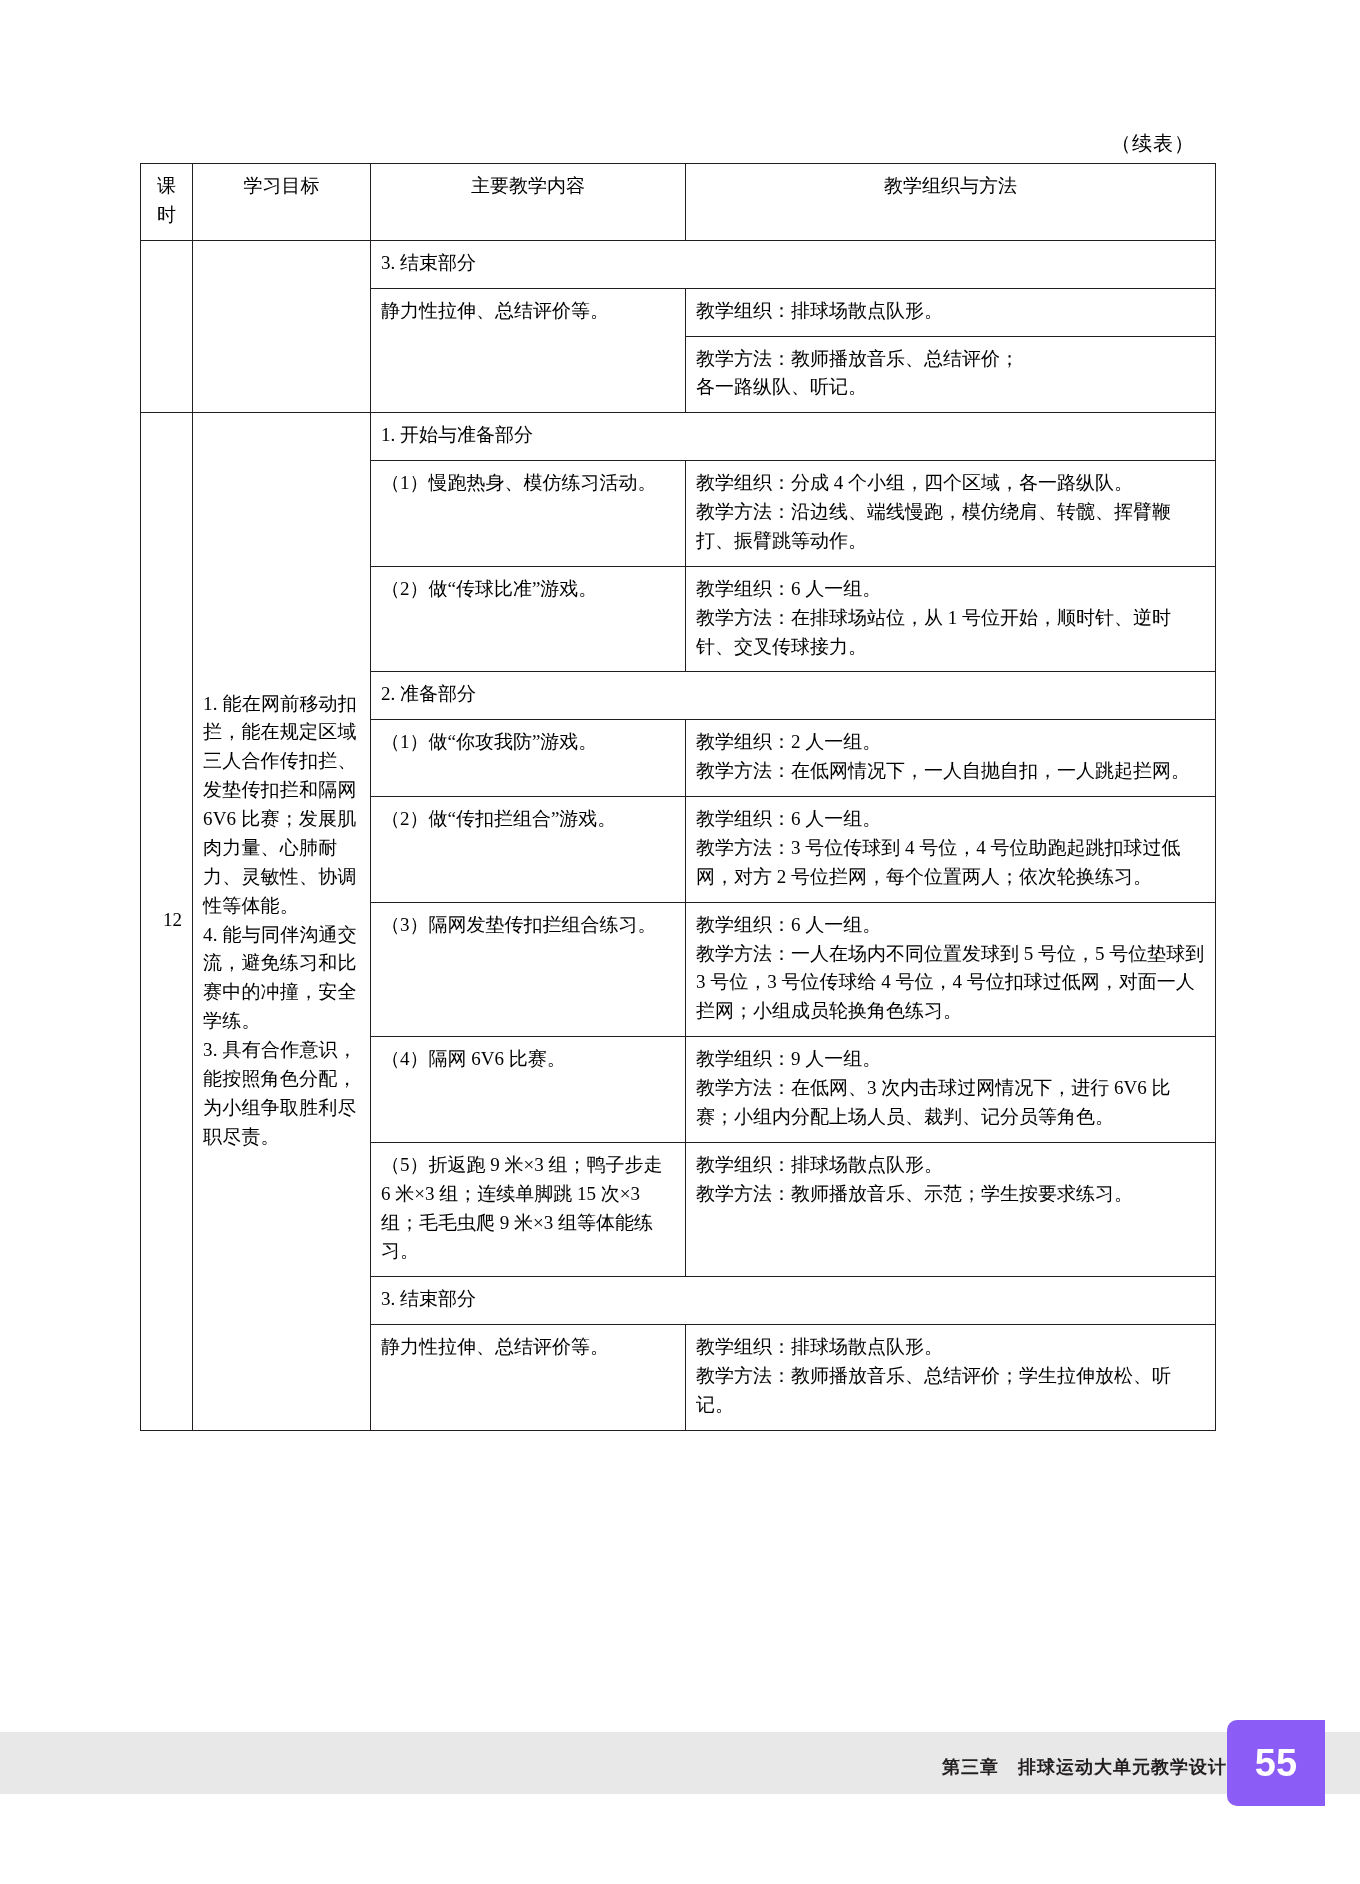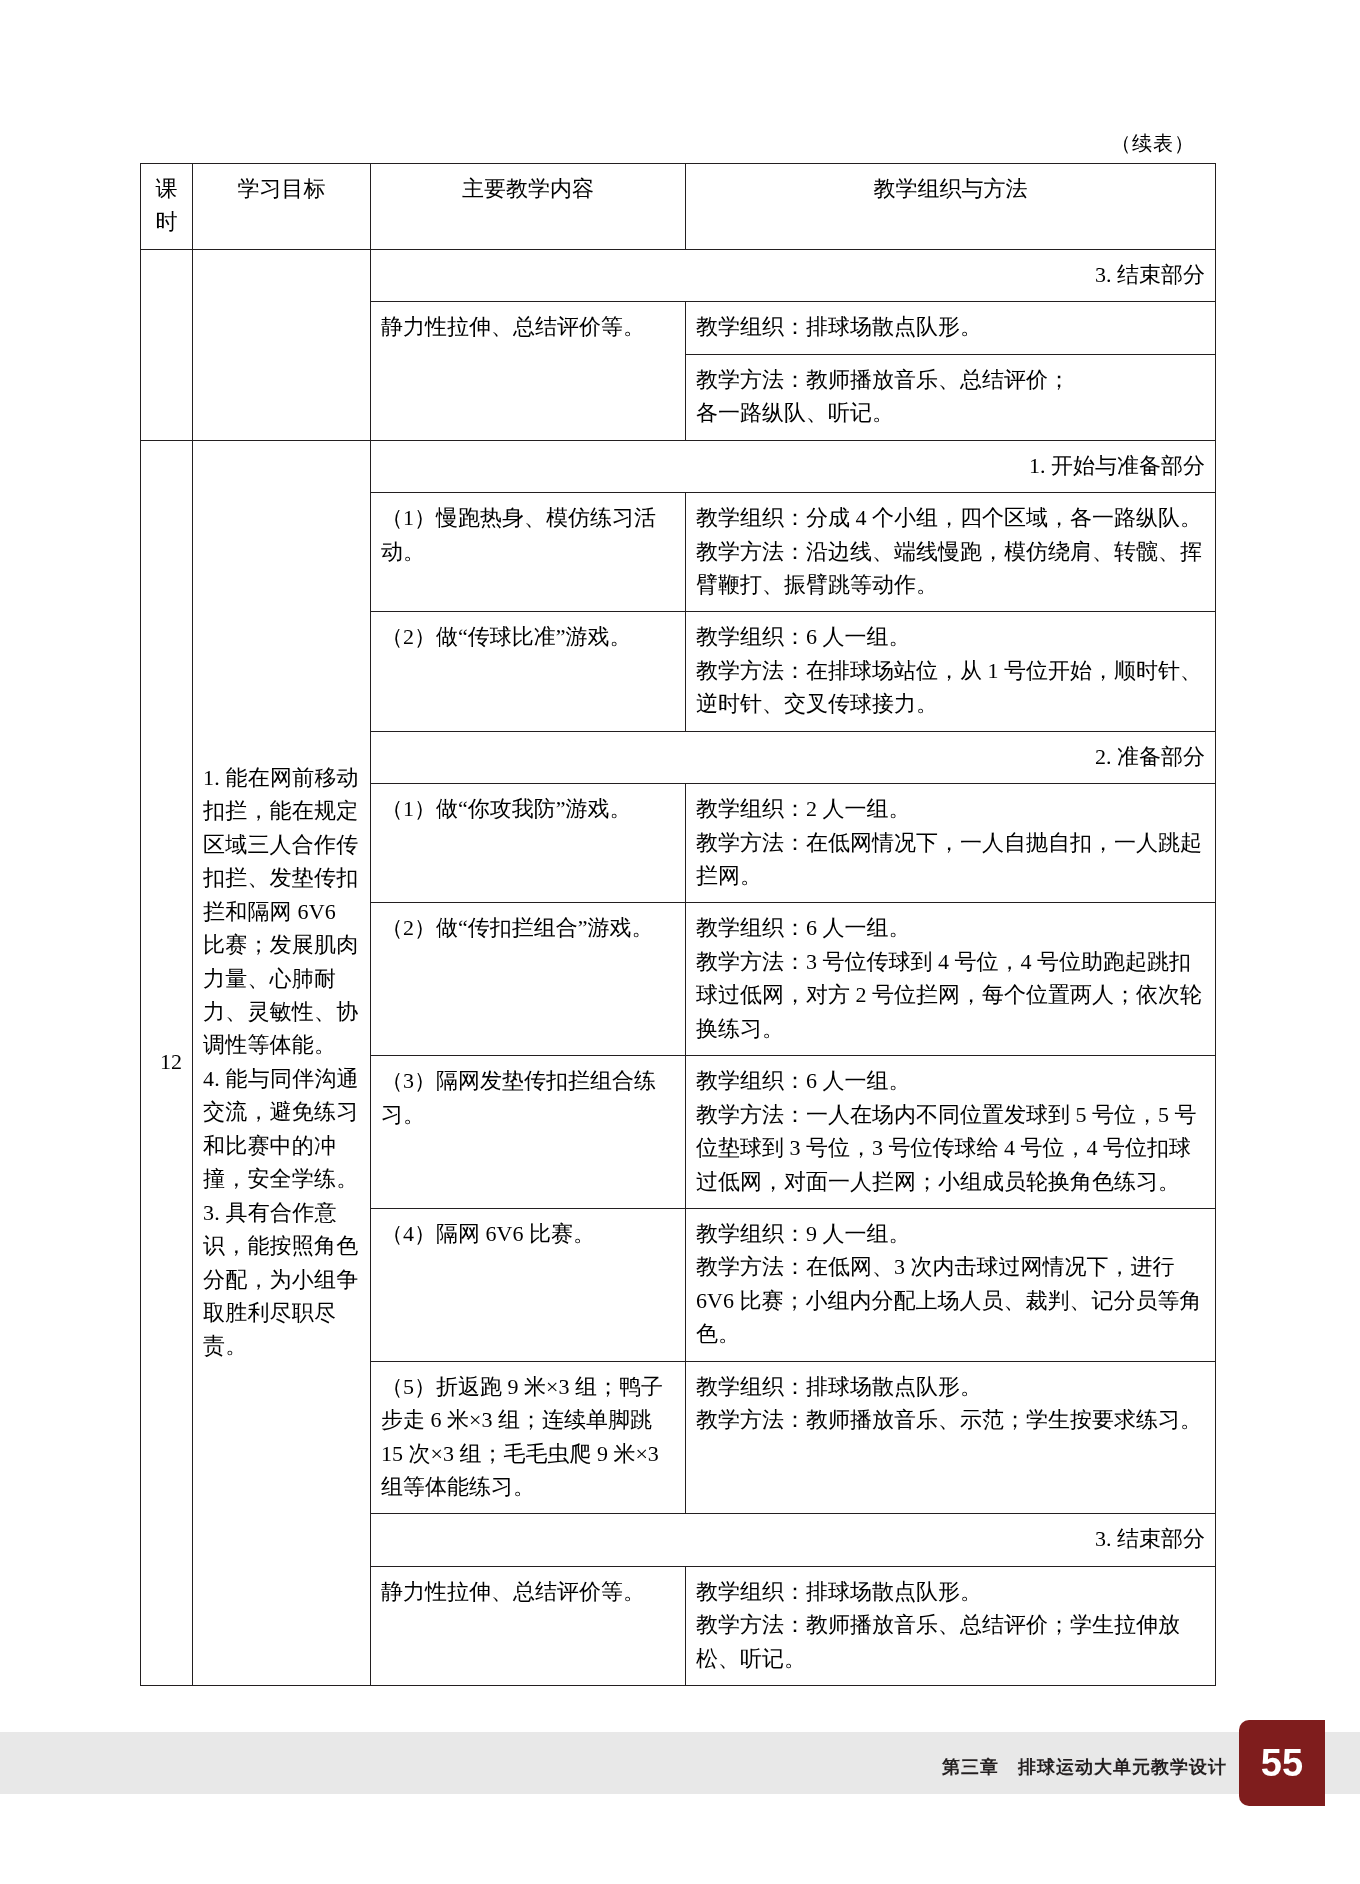--- a/index.html
+++ b/index.html
@@ -33,37 +33,37 @@
     left: 140px;
     top: 163px;
     width: 1075px;
     border-collapse: collapse;
     table-layout: fixed;
   }
   table.main td {
     border: 1px solid #231f20;
     vertical-align: top;
     padding: 8px 10px 10px 10px;
-    font-size: 22px;
+    font-size: 19px;
     line-height: 1.52;
   }
   
   col.c1 { width: 52px; }
   col.c2 { width: 178px; }
   col.c3 { width: 315px; }
   col.c4 { width: 530px; }
 
   .hdr td {
     text-align: center;
     vertical-align: middle;
     padding: 13px 6px;
     font-size: 21px;
   }
   .center-row {
-    text-align: right;
+    text-align: left;
     vertical-align: middle !important;
   }
   .period {
     text-align: right;
     vertical-align: middle !important;
     font-size: 21px;
   }
   .goals {
     font-size: 19.5px;
     line-height: 1.62;
@@ -89,23 +89,23 @@
     font-family: "Liberation Sans", sans-serif;
     font-weight: bold;
     font-size: 18px;
     letter-spacing: 1px;
     color: #231f20;
   }
   .page-num-box {
     position: absolute;
     right: 35px;
     bottom: 78px;
-    width: 86px;
+    width: 98px;
     height: 86px;
-    background: #7f1d1d;
+    background: #8b5cf6;
     border-radius: 10px 0 0 10px;
     color: #fff;
     font-family: "Liberation Sans", sans-serif;
     font-weight: bold;
     font-size: 38px;
     display: flex;
     align-items: center;
     justify-content: center;
     margin-top: 37px;
   }

